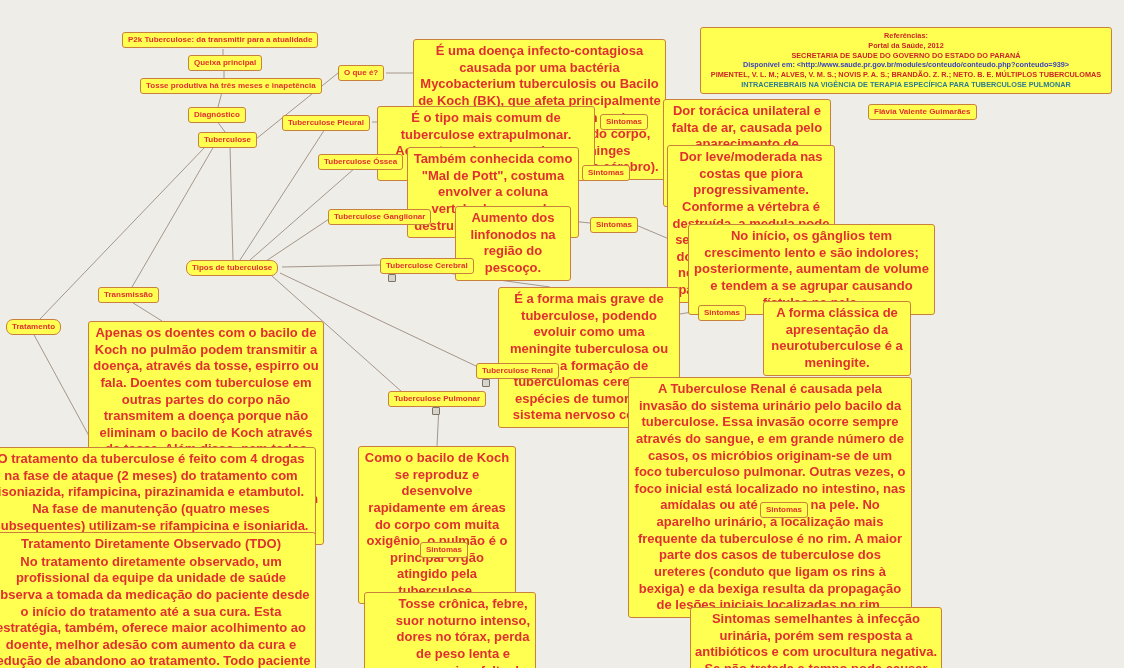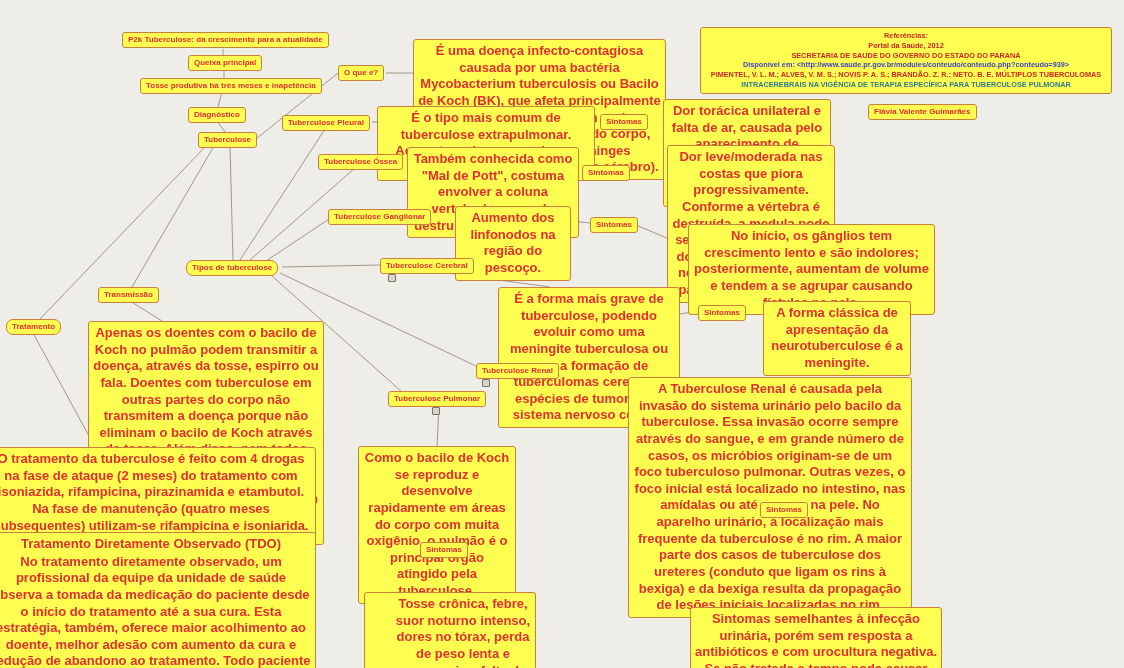--- a/index.html
+++ b/index.html
@@ -70,21 +70,21 @@
     <line x1="680" y1="314" x2="698" y2="311"></line>
     <line x1="744" y1="311" x2="763" y2="313"></line>
     <line x1="568" y1="372" x2="628" y2="398"></line>
     <line x1="783" y1="476" x2="783" y2="502"></line>
     <line x1="783" y1="515" x2="783" y2="607"></line>
     <line x1="439" y1="405" x2="437" y2="446"></line>
     <line x1="437" y1="508" x2="441" y2="542"></line>
     <line x1="441" y1="555" x2="439" y2="592"></line>
   </svg>
 
-  <div class="box label" style="left:122px; top:32px;">P2k Tuberculose: da crescimento para a atualidade</div>
+  <div class="box label" style="left:122px; top:32px;">P2k Tuberculose: da transmitir para a atualidade</div>
   <div class="box label" style="left:188px; top:55px;">Queixa principal</div>
   <div class="box label" style="left:140px; top:78px;">Tosse produtiva há três meses e inapetência</div>
   <div class="box label" style="left:188px; top:107px;">Diagnóstico</div>
   <div class="box label" style="left:198px; top:132px;">Tuberculose</div>
   <div class="box label" style="left:338px; top:65px;">O que é?</div>
   <div class="box para" style="left:413px; top:39px; width:253px;">É uma doença infecto-contagiosa causada por uma bactéria Mycobacterium tuberculosis ou Bacilo de Koch (BK), que afeta principalmente os pulmões, mas, também podem ocorrer em outros órgãos do corpo,  como ossos, rins e meninges (membranas que envolvem o cérebro).</div>
   <div class="box label" style="left:186px; top:260px;border-radius:7px;">Tipos de tuberculose</div>
 
   <div class="box refbox" style="left:700px; top:27px; width:412px;">
     <div class="refline">Referências:</div>

